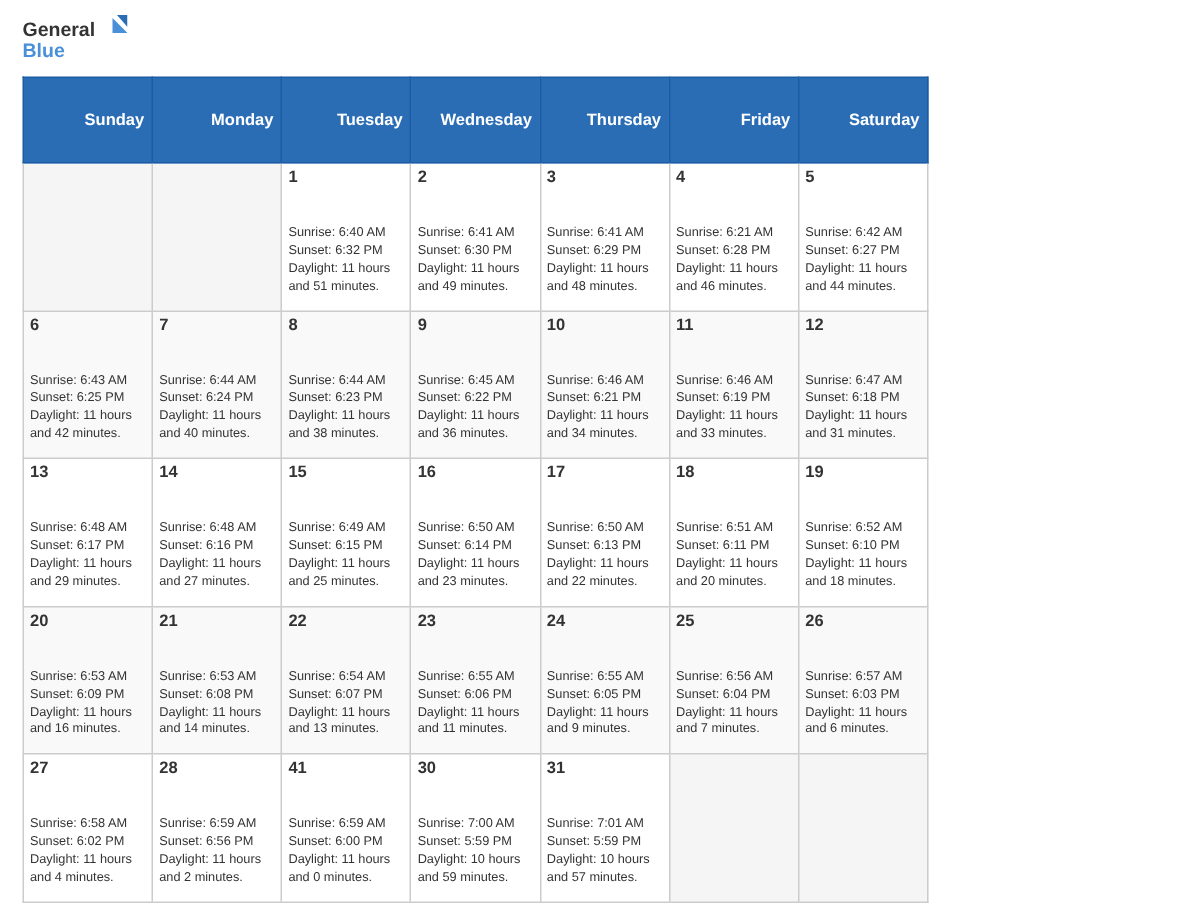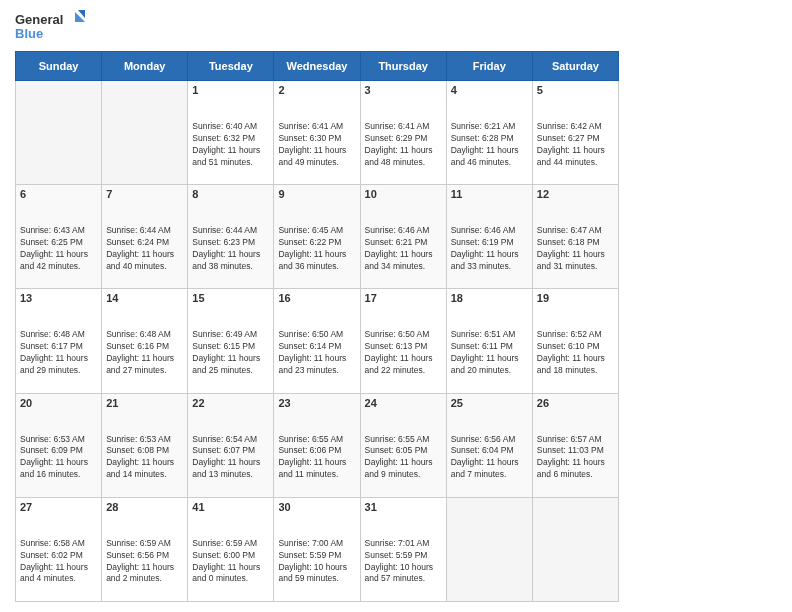--- a/index.html
+++ b/index.html
@@ -46,22 +46,22 @@
       border: 1px solid #ccc;
       border-collapse: collapse;
       width: 100%;
       table-layout: fixed;
     }
     .calendar th {
       background-color: #2a6db5;
       color: #fff;
       font-size: 11px;
       font-weight: bold;
-      text-align: center;
-      padding: 8px 5px;
+      text-align: right;
+      padding: 22px 5px;
       border: 1px solid #1a5da5;
     }
     .calendar td {
       border: 1px solid #ccc;
       vertical-align: top;
       padding: 3px 4px;
       font-size: 9px;
       color: #333;
       height: 88px;
       background: #fff;
@@ -273,21 +273,21 @@
           </td>
           <td>
             <span class="day-number">25</span>
             <div class="day-info">Sunrise: 6:56 AM
 Sunset: 6:04 PM
 Daylight: 11 hours and 7 minutes.</div>
           </td>
           <td>
             <span class="day-number">26</span>
             <div class="day-info">Sunrise: 6:57 AM
-Sunset: 11:03 PM
+Sunset: 6:03 PM
 Daylight: 11 hours and 6 minutes.</div>
           </td>
         </tr>
         <tr>
           <td>
             <span class="day-number">27</span>
             <div class="day-info">Sunrise: 6:58 AM
 Sunset: 6:02 PM
 Daylight: 11 hours and 4 minutes.</div>
           </td>

